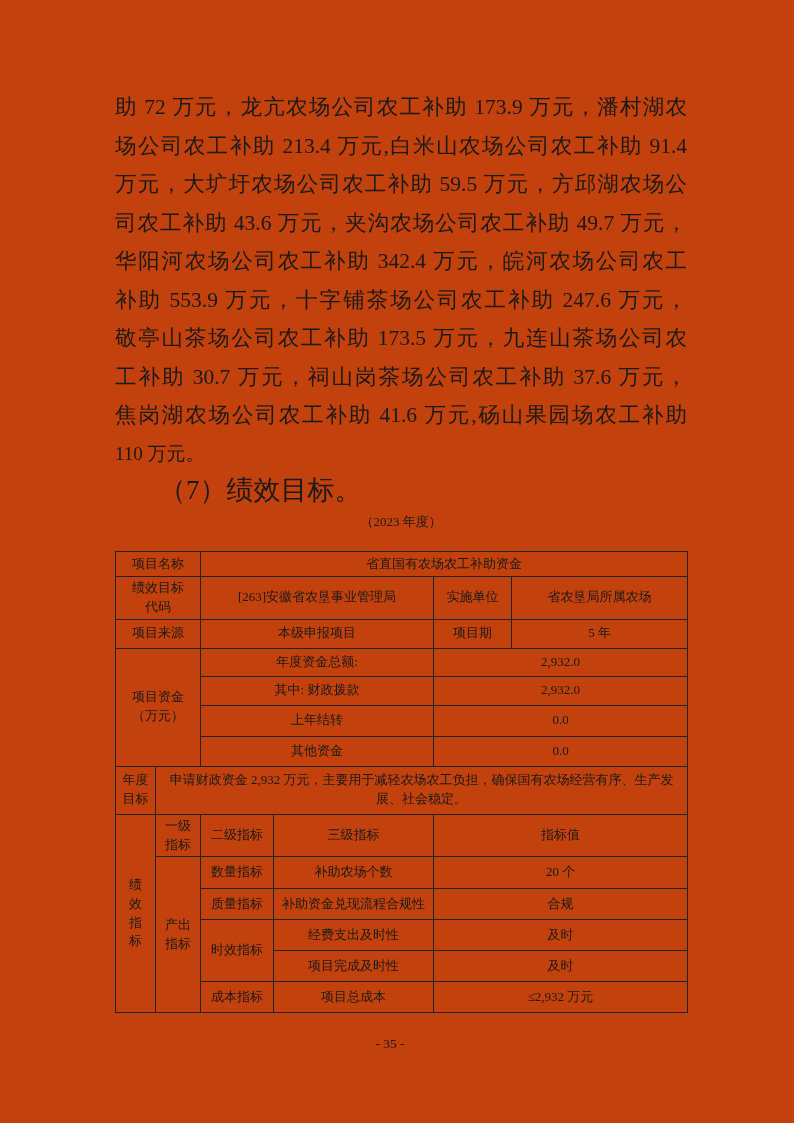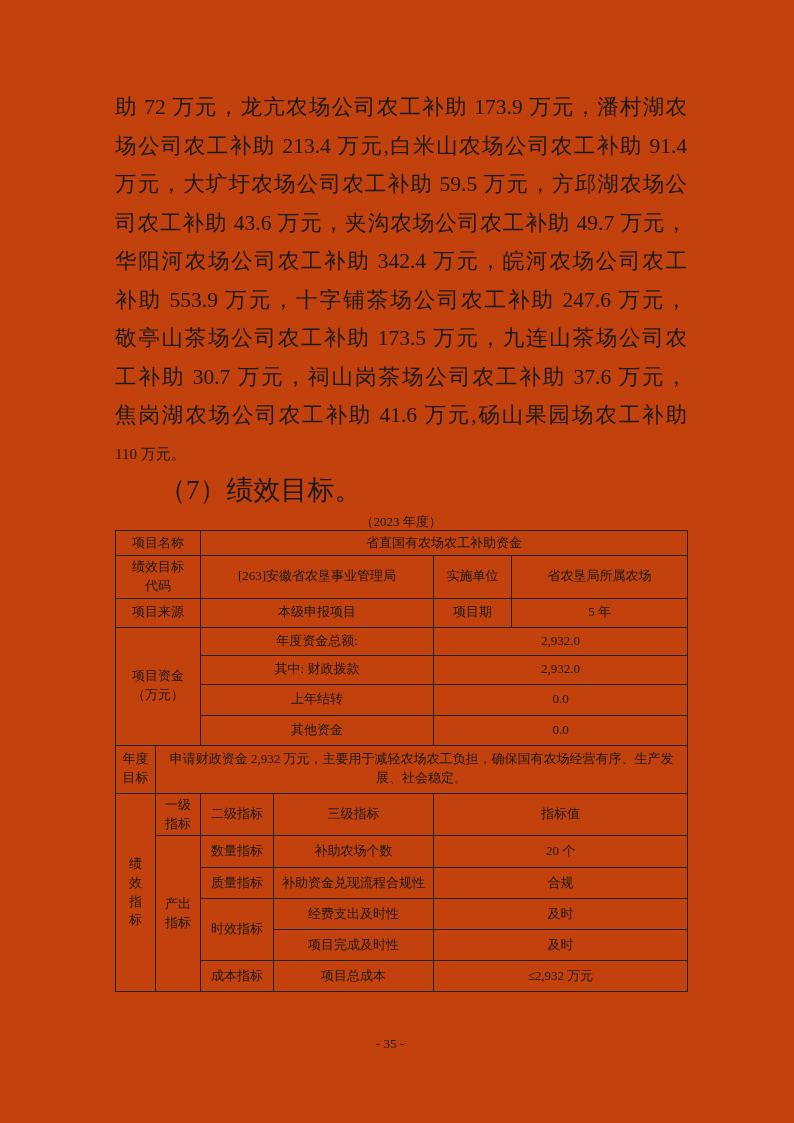--- a/index.html
+++ b/index.html
@@ -19,21 +19,21 @@
     width:572px;
   }
   .bline {
     font-size:21.5px;
     line-height:38.5px;
     text-align:justify;
     text-align-last:justify;
     white-space:normal;
   }
   .bline-last {
-    font-size:15px;
+    font-size:19px;
     line-height:38.5px;
     text-align:left;
     text-align-last:left;
   }
   .para-heading {
     font-size:27px;
     line-height:34px;
     text-indent:44px;
   }
   .tbl-title {
@@ -46,21 +46,21 @@
     letter-spacing:1px;
     color:#111;
   }
   .tbl-subtitle {
     margin-top:6px;
     text-align:center;
     font-size:13px;
     line-height:17px;
   }
   table.goal {
-    margin-top:0;
+    margin-top:21px;
     width:572px;
     border-collapse:collapse;
     table-layout:fixed;
   }
   table.goal td {
     border:1px solid #222;
     font-size:13px;
     line-height:1.45;
     color:#1a1a1a;
     text-align:center;

